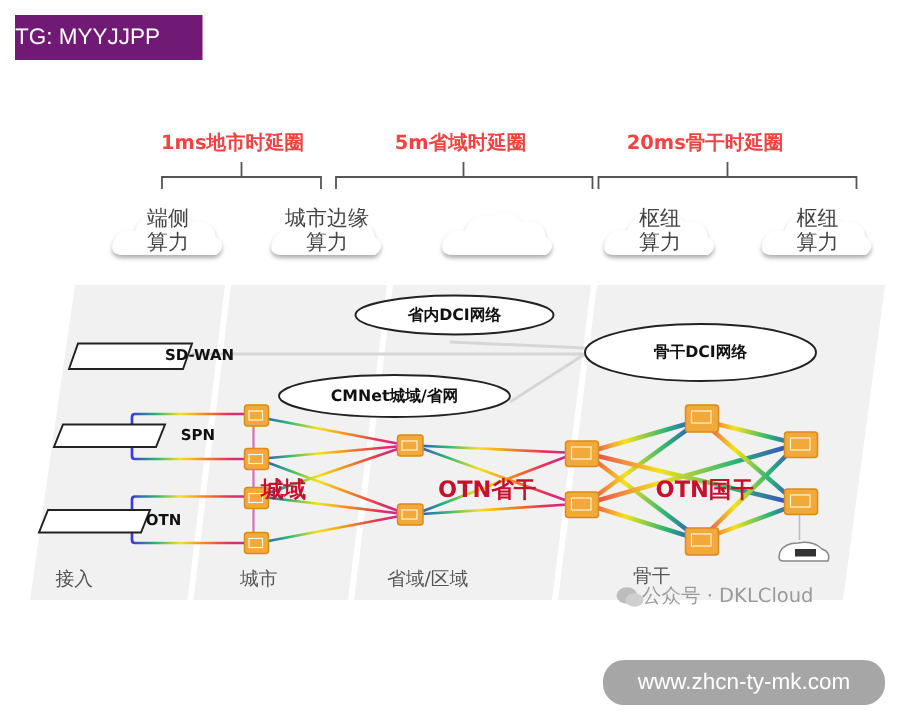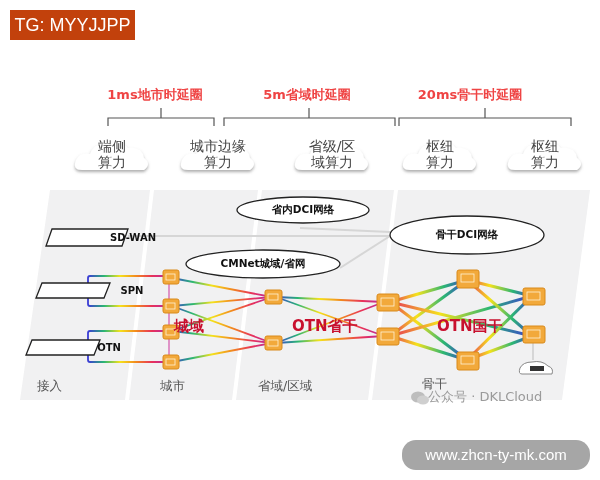--- a/index.html
+++ b/index.html
@@ -1,20 +1,20 @@
 <!DOCTYPE html>
 <html><head>
 <meta charset="utf-8">
 <style>
   html, body { margin:0; padding:0; }
   body { width:600px; height:480px; background:#ffffff; position:relative; overflow:hidden;
          font-family:"DejaVu Sans", sans-serif; }
   .abs { position:absolute; }
-  .tg-badge { left:10px; top:10px; width:125px; height:30px; background:#c2410c; color:#fff;
-              font-family:"Liberation Sans", sans-serif; font-size:18px; line-height:30px; text-align:center; }
+  .tg-badge { left:10px; top:10px; width:125px; height:30px; background:#701a75; color:#fff;
+              font-family:"Liberation Sans", sans-serif; font-size:15px; line-height:30px; text-align:left; }
   .url-badge { left:402px; top:440px; width:188px; height:30px; background:#a6a6a6; color:#fff;
                font-family:"Liberation Sans", sans-serif; font-size:15px; line-height:30px; text-align:center;border-radius:14px; }
   .zone-title { font-size:13px; font-weight:bold; color:#ef4444; white-space:nowrap; text-align:center; }
   .cloud { width:80px; height:42px; }
   .cloud-text { position:absolute; left:0; top:0; width:100%; text-align:center; font-size:14px; color:#444; line-height:16px; padding-top:4px; }
   .tag-box { position:absolute; height:17px; font-size:10px; font-weight:bold; color:#111; text-align:center; line-height:17px;margin-left:46px; }
   .ellipse-lbl { position:absolute; font-size:10.5px; font-weight:bold; color:#111; text-align:center; white-space:nowrap; }
   .domain-lbl { position:absolute; font-size:15px; font-weight:bold; color:#c8102e; white-space:nowrap; }
   .bottom-lbl { position:absolute; font-size:12.5px; color:#555; white-space:nowrap; }
   .wm { position:absolute; left:413px; top:388px; font-size:13px; color:#9a9a9a; white-space:nowrap; }
@@ -52,21 +52,20 @@
 <div class="abs cloud" style="left:178px;top:134px;">
   <svg width="80" height="42">
       <path filter="url(#cs)" fill="#fff" d="M10 36 Q0 36 4 26 Q8 18 18 20 Q22 8 36 10 Q48 4 56 14 Q70 12 72 24 Q80 30 72 36 Z"></path>
     </svg>
   <div class="cloud-text"><span>城市边缘</span><br><span>算力</span></div>
 </div>
 <div class="abs cloud" style="left:292px;top:134px;">
   <svg width="80" height="42">
       <path filter="url(#cs)" fill="#fff" d="M10 36 Q0 36 4 26 Q8 18 18 20 Q22 8 36 10 Q48 4 56 14 Q70 12 72 24 Q80 30 72 36 Z"></path>
     </svg>
-  <div class="cloud-text"><span>省级/区</span><br><span>域算力</span></div>
 </div>
 <div class="abs cloud" style="left:400px;top:134px;">
   <svg width="80" height="42">
       <path filter="url(#cs)" fill="#fff" d="M10 36 Q0 36 4 26 Q8 18 18 20 Q22 8 36 10 Q48 4 56 14 Q70 12 72 24 Q80 30 72 36 Z"></path>
     </svg>
   <div class="cloud-text"><span>枢纽</span><br><span>算力</span></div>
 </div>
 <div class="abs cloud" style="left:505px;top:134px;">
   <svg width="80" height="42">
       <path filter="url(#cs)" fill="#fff" d="M10 36 Q0 36 4 26 Q8 18 18 20 Q22 8 36 10 Q48 4 56 14 Q70 12 72 24 Q80 30 72 36 Z"></path>

